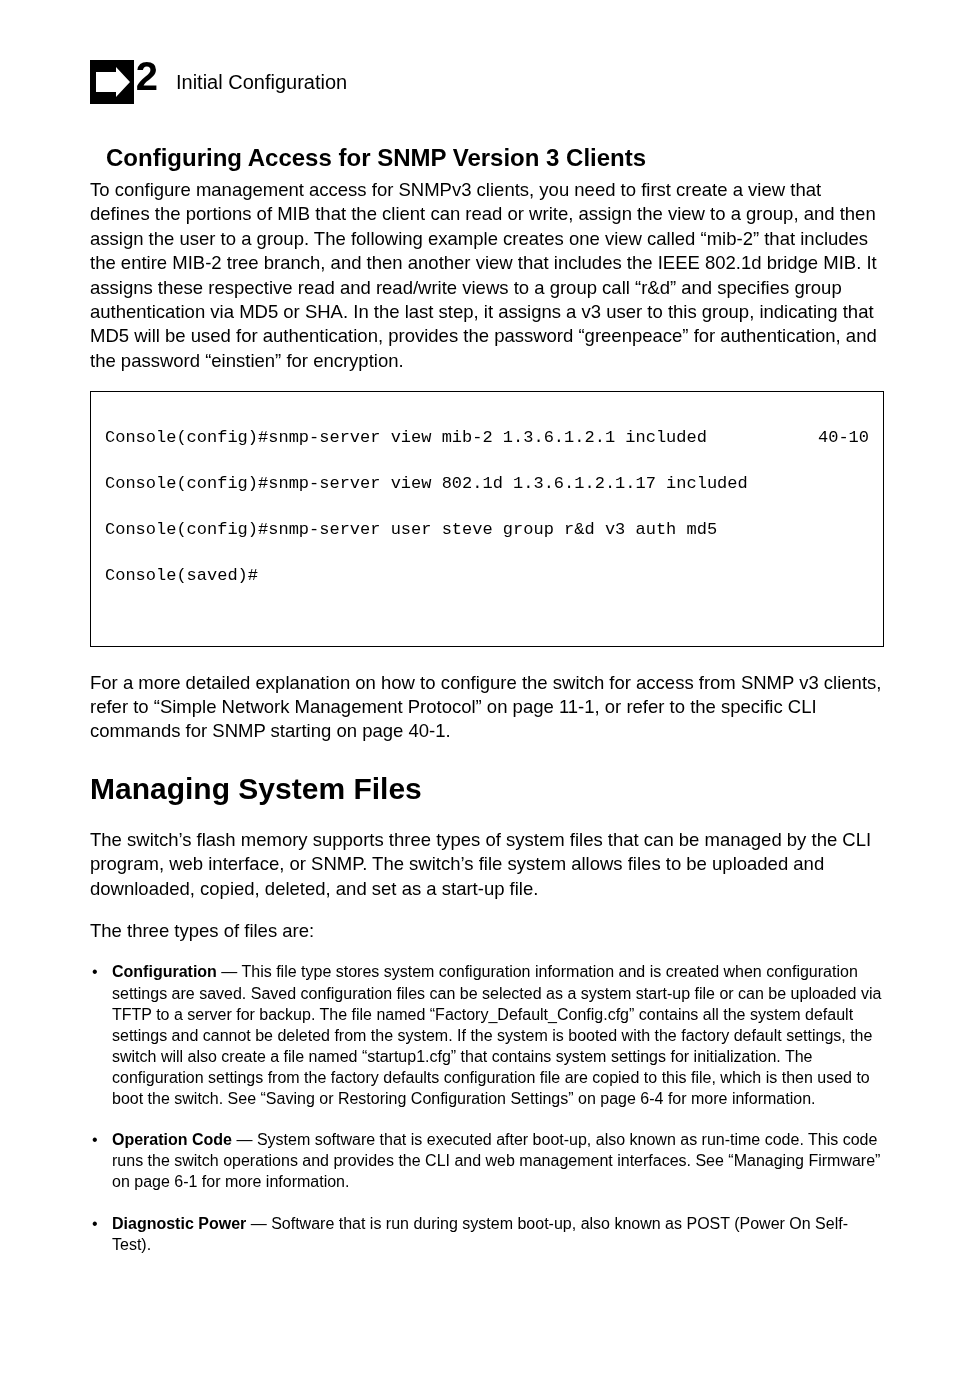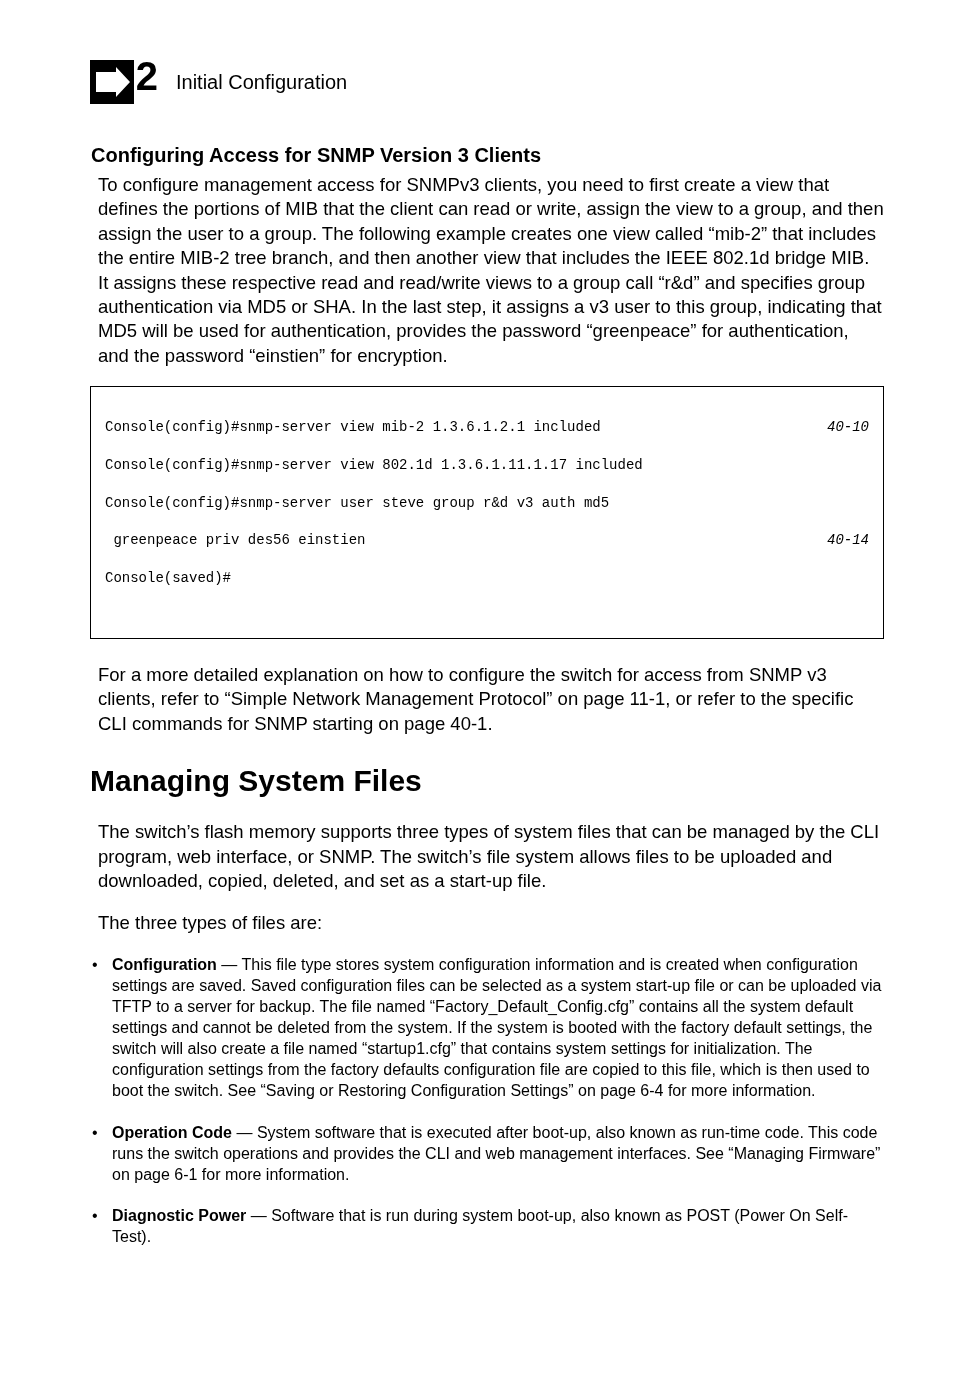--- a/index.html
+++ b/index.html
@@ -28,41 +28,41 @@
     display: flex;
     align-items: center;
     justify-content: center;
   }
   .header-badge svg { display:block; }
   .header-title {
     font-size: 20px;
     font-weight: normal;
   }
   h3.section {
-    font-size: 20px;
+    font-size: 24px;
     font-weight: bold;
-    margin: 0 0 6px 1px;
+    margin: 0 0 6px 16px;
   }
   p.body {
     font-size: 18.5px;
     line-height: 1.32;
-    margin: 0 0 18px 8px;
+    margin: 0 0 18px 0;
   }
   .code-block {
     border: 1.5px solid #000;
     padding: 12px 14px;
     font-family: "Courier New", Courier, monospace;
-    font-size: 14px;
+    font-size: 17px;
     line-height: 1.35;
     white-space: pre;
     margin: 6px 0 24px 0;
     overflow: hidden;
   }
   .code-line { display:flex; justify-content:space-between; }
-  .code-ref { font-style: italic; padding-left: 20px;}
+  .code-ref { padding-left: 20px;}
   h1.big {
     font-size: 30px;
     font-weight: bold;
     margin: 28px 0 22px 0;
   }
   ul.bullets {
     list-style: none;
     padding: 0;
     margin: 0 0 18px 0;
   }
@@ -95,23 +95,22 @@
     </div>
     <div style="width:28px"></div>
     <div class="header-title">Initial Configuration</div>
   </div>
 
   <h3 class="section">Configuring Access for SNMP Version 3 Clients</h3>
   <p class="body">To configure management access for SNMPv3 clients, you need to first create a view that defines the portions of MIB that the client can read or write, assign the view to a group, and then assign the user to a group. The following example creates one view called “mib-2” that includes the entire MIB-2 tree branch, and then another view that includes the IEEE 802.1d bridge MIB. It assigns these respective read and read/write views to a group call “r&amp;d” and specifies group authentication via MD5 or SHA. In the last step, it assigns a v3 user to this group, indicating that MD5 will be used for authentication, provides the password “greenpeace” for authentication, and the password “einstien” for encryption.</p>
 
   <div class="code-block">
 <div class="code-line"><span>Console(config)#snmp-server view mib-2 1.3.6.1.2.1 included</span><span class="code-ref">40-10</span></div>
-<div class="code-line"><span>Console(config)#snmp-server view 802.1d 1.3.6.1.11.1.17 included</span></div>
+<div class="code-line"><span>Console(config)#snmp-server view 802.1d 1.3.6.1.2.1.17 included</span></div>
 <div class="code-line"><span>Console(config)#snmp-server user steve group r&amp;d v3 auth md5</span></div>
-<div class="code-line"><span> greenpeace priv des56 einstien</span><span class="code-ref">40-14</span></div>
 <div class="code-line"><span>Console(saved)#</span></div>
   </div>
 
   <p class="body">For a more detailed explanation on how to configure the switch for access from SNMP v3 clients, refer to “Simple Network Management Protocol” on page 11-1, or refer to the specific CLI commands for SNMP starting on page 40-1.</p>
 
   <h1 class="big">Managing System Files</h1>
 
   <p class="body">The switch’s flash memory supports three types of system files that can be managed by the CLI program, web interface, or SNMP. The switch’s file system allows files to be uploaded and downloaded, copied, deleted, and set as a start-up file.</p>
   <p class="body">The three types of files are:</p>
 

